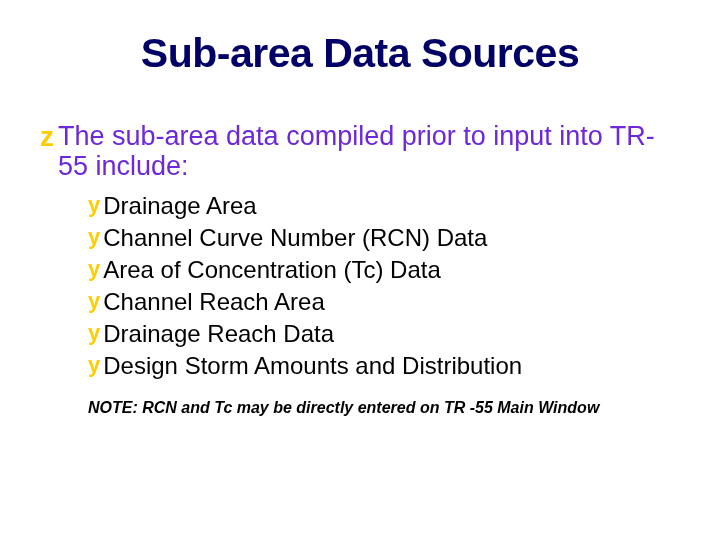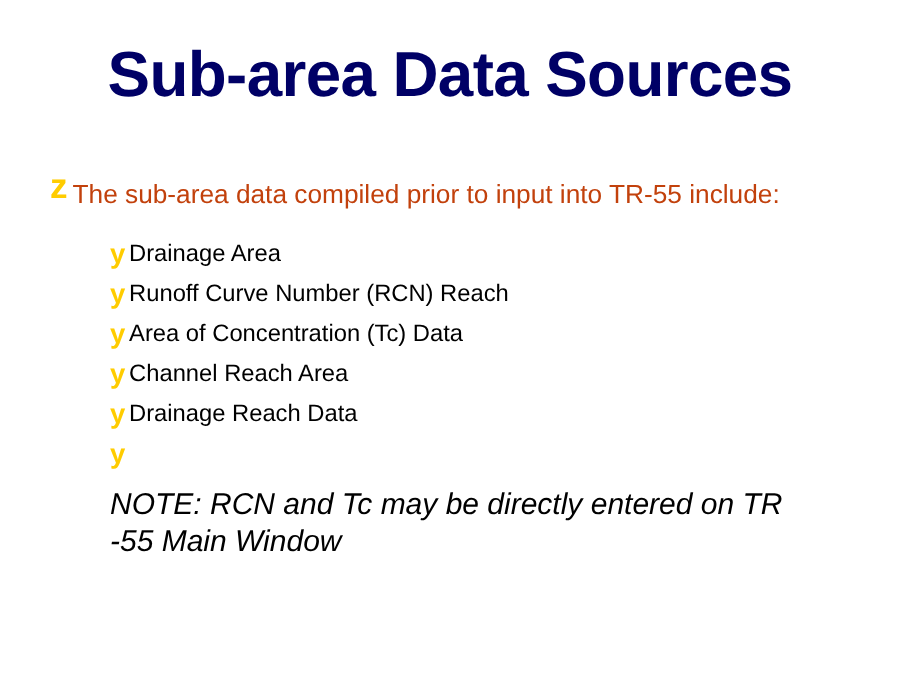--- a/index.html
+++ b/index.html
@@ -12,21 +12,21 @@
   }
   .slide {
     width: 100%;
     height: 100%;
     padding: 30px 0 0 0;
     position: relative;
   }
   .title {
     font-family: "Arial Black", Arial, sans-serif;
     font-weight: 900;
-    font-size: 51px;
+    font-size: 41px;
     color: #000066;
     text-align: center;
     letter-spacing: -0.5px;
     margin: 0 40px 44px 40px;
   }
   .body {
     padding-left: 40px;
     padding-right: 40px;
   }
   .level1 {
@@ -37,23 +37,23 @@
   .level1 .bullet {
     color: #ffcc00;
     font-family: "Wingdings", "Zapf Dingbats", sans-serif;
     font-size: 28px;
     line-height: 32px;
     margin-right: 4px;
     flex-shrink: 0;
     font-weight: bold;
   }
   .level1 .text {
-    color: #c2410c;
-    font-size: 21px;
-    line-height: 46px;
+    color: #6d28d9;
+    font-size: 27px;
+    line-height: 30px;
   }
   .level2-group {
     padding-left: 48px;
     margin-top: 8px;
     margin-bottom: 12px;
   }
   .level2 {
     display: flex;
     align-items: flex-start;
     margin-bottom: 2px;
@@ -62,30 +62,30 @@
     color: #ffcc00;
     font-family: "Wingdings", "Zapf Dingbats", sans-serif;
     font-size: 22px;
     line-height: 28px;
     margin-right: 3px;
     flex-shrink: 0;
     font-weight: bold;
   }
   .level2 .text {
     color: #000;
-    font-size: 19px;
+    font-size: 24px;
     line-height: 30px;
   }
   .note {
     padding-left: 48px;
     padding-right: 30px;
     margin-top: 6px;
     font-style: italic;
-    font-weight: normal;
-    font-size: 24px;
+    font-weight: bold;
+    font-size: 16px;
     line-height: 30px;
     color: #000;
   }
 </style>
 </head>
 <body>
 
 <div class="slide">
   <h1 class="title">Sub-area Data Sources</h1>
 
@@ -96,35 +96,36 @@
       <span class="text">The sub-area data compiled prior to input into TR-55 include:</span>
     </div>
 
     <div class="level2-group">
       <div class="level2">
         <span class="bullet">y</span>
         <span class="text">Drainage Area</span>
       </div>
       <div class="level2">
         <span class="bullet">y</span>
-        <span class="text">Runoff Curve Number (RCN)  Reach</span>
+        <span class="text">Channel Curve Number (RCN)  Data</span>
       </div>
       <div class="level2">
         <span class="bullet">y</span>
         <span class="text">Area of Concentration (Tc)  Data</span>
       </div>
       <div class="level2">
         <span class="bullet">y</span>
         <span class="text">Channel Reach Area</span>
       </div>
       <div class="level2">
         <span class="bullet">y</span>
         <span class="text">Drainage Reach Data</span>
       </div>
       <div class="level2">
         <span class="bullet">y</span>
+        <span class="text">Design Storm Amounts and Distribution</span>
       </div>
     </div>
 
     <div class="note">NOTE: RCN and Tc may be directly entered on TR -55 Main Window</div>
 
   </div>
 </div>
 
 </body></html>

